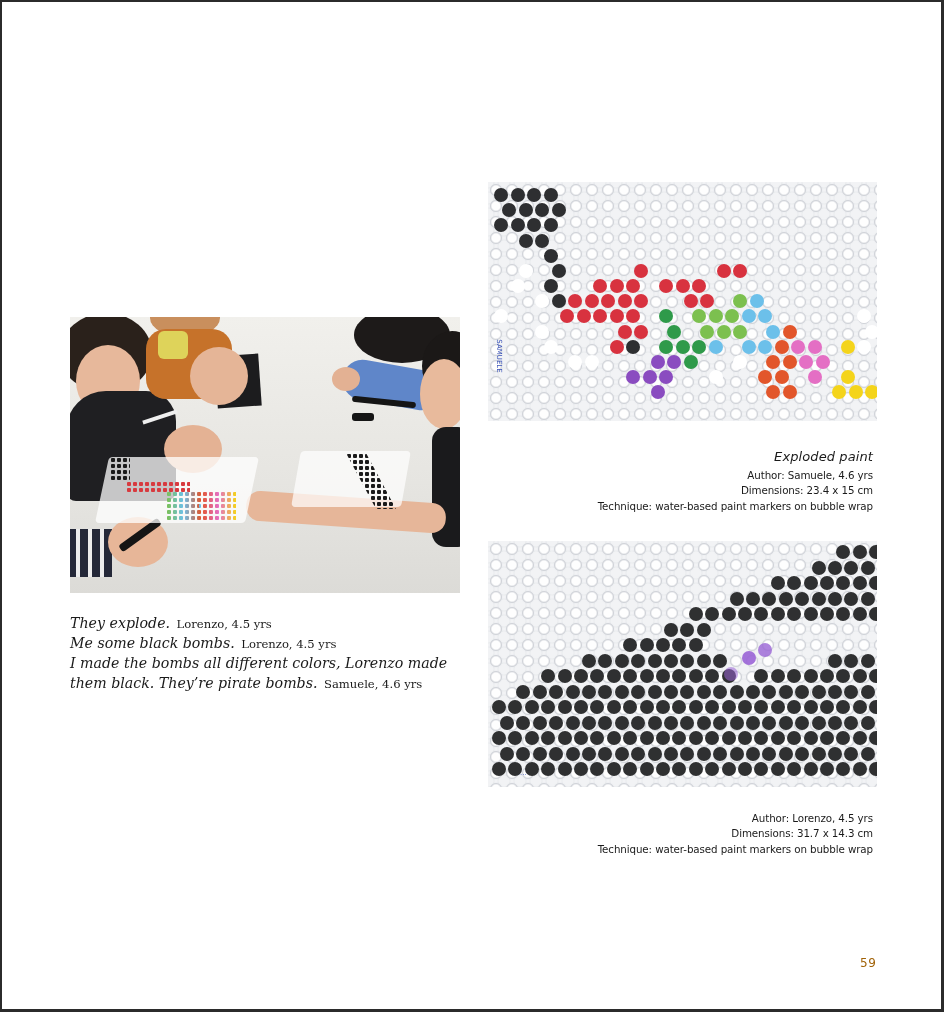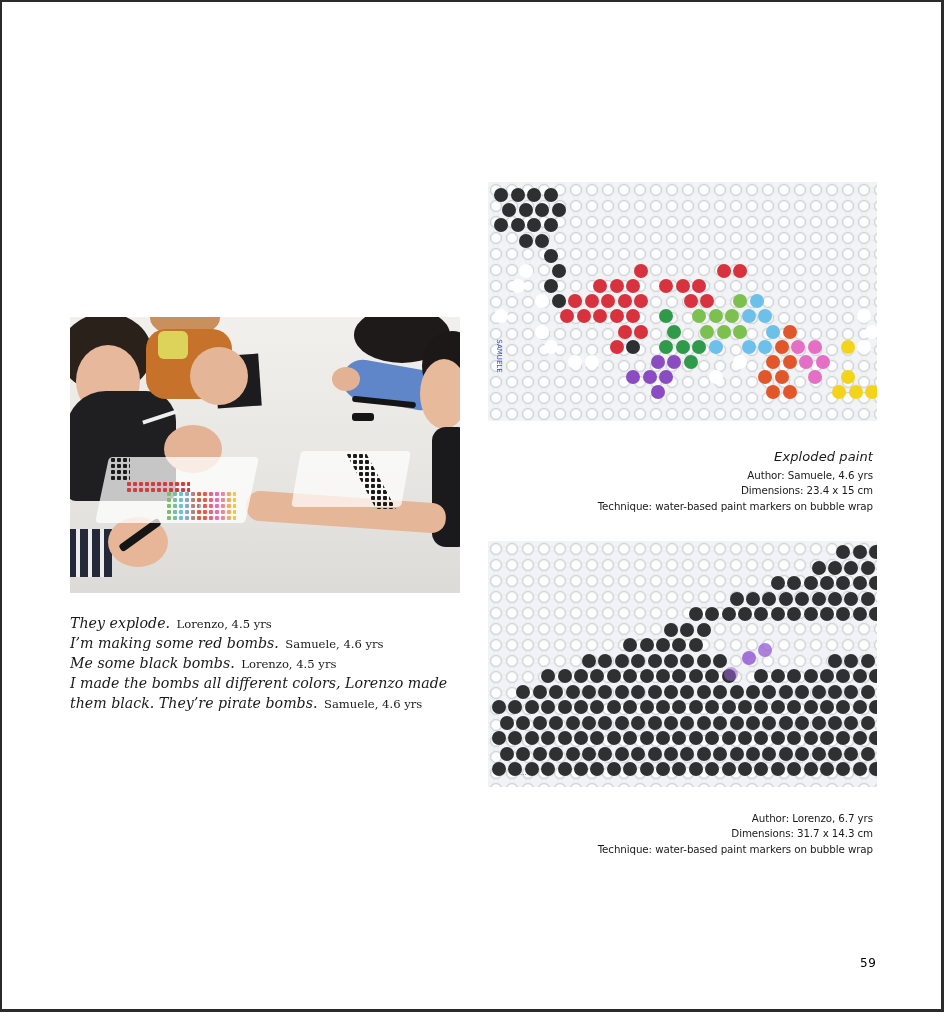--- a/index.html
+++ b/index.html
@@ -47,21 +47,21 @@
   .caption {
     position: absolute; right: 68px; width: 320px; text-align: right;
     font-family: "DejaVu Sans", sans-serif; color: #1a1a1a;
   }
   .cap1 { top: 446px; }
   .cap2 { top: 809px; }
   .cap-title { font-style: italic; font-size: 13px; line-height: 18px; margin-bottom: 2px; letter-spacing: 0.1px; }
   .cap-line { font-size: 10.3px; line-height: 15.3px; letter-spacing: -0.1px; }
   .page-number {
     position: absolute; left: 858px; top: 954px; font-family: "DejaVu Sans", sans-serif;
-    font-size: 12px; color: #000000; letter-spacing: 0.5px;
+    font-size: 12px; color: #a16207; letter-spacing: 0.5px;
   }
 </style>
 </head>
 <body>
 
 <div class="page">
 
   <div class="photo">
     <div class="table"></div>
 
@@ -94,21 +94,20 @@
     <div class="rect" style="left:32px;top:140px;width:150px;height:66px;background:rgba(255,255,255,0.75);transform:skewX(-12deg);border-radius:4px;"></div>
     <div class="rect" style="left:56px;top:164px;width:64px;height:12px;background:radial-gradient(circle,#d83a3f 0 2px,transparent 2.5px);background-size:6px 6px;"></div>
     <div class="rect" style="left:96px;top:174px;width:70px;height:30px;background:radial-gradient(circle,#6cc0ea 0 2px,transparent 2.5px),linear-gradient(90deg,#7cc04f,#6cc0ea,#e2562b,#e46fc4,#f4d41b);-webkit-mask:radial-gradient(circle,#000 0 2px,transparent 2.5px) 0 0/6px 6px;mask:radial-gradient(circle,#000 0 2px,transparent 2.5px) 0 0/6px 6px;"></div>
     <div class="rect" style="left:40px;top:140px;width:20px;height:24px;background:radial-gradient(circle,#1a1a1a 0 2px,transparent 2.5px);background-size:6px 6px;"></div>
     <div class="rect" style="left:226px;top:134px;width:110px;height:56px;background:rgba(255,255,255,0.7);transform:skewX(-10deg);border-radius:4px;"></div>
     <div class="rect" style="left:276px;top:136px;width:50px;height:56px;background:radial-gradient(circle,#1a1a1a 0 2px,transparent 2.5px);background-size:6px 6px;clip-path:polygon(0 0,40% 0,100% 100%,60% 100%);"></div>
   </div>
 
   <div class="quotes">
     <div class="q-line"><span class="q-text">They explode.</span> <span class="q-attr">Lorenzo, 4.5 yrs</span></div>
-    <div class="q-line"><span class="q-text">I’m making some red bombs.</span> <span class="q-attr">Samuele, 4.6 yrs</span></div>
     <div class="q-line"><span class="q-text">Me some black bombs.</span> <span class="q-attr">Lorenzo, 4.5 yrs</span></div>
     <div class="q-line"><span class="q-text">I made the bombs all different colors, Lorenzo made</span><span class="q-attr"></span></div>
     <div class="q-line"><span class="q-text">them black. They’re pirate bombs.</span> <span class="q-attr">Samuele, 4.6 yrs</span></div>
   </div>
 
   <div class="art art1" id="art1">
     <div class="grid2"></div>
     <div class="sig" style="left:-6px;top:170px;transform:rotate(90deg);">SAMUELE</div>
   <div class="dot" style="left: 6px; top: 6px; background: rgb(46, 47, 49);"></div>
       <div class="dot" style="left: 22.5px; top: 6px; background: rgb(46, 47, 49);"></div>
@@ -434,19 +433,19 @@
       <div class="dot" style="left: 315.6px; top: 221px; background: rgb(47, 48, 49);"></div>
       <div class="dot" style="left: 332px; top: 221px; background: rgb(47, 48, 49);"></div>
       <div class="dot" style="left: 348.4px; top: 221px; background: rgb(47, 48, 49);"></div>
       <div class="dot" style="left: 364.8px; top: 221px; background: rgb(47, 48, 49);"></div>
       <div class="dot" style="left: 381.2px; top: 221px; background: rgb(47, 48, 49);"></div>
       <div class="dot" style="left: 254px; top: 110px; background: rgb(154, 100, 214); opacity: 0.9;"></div>
       <div class="dot" style="left: 270px; top: 102px; background: rgb(154, 100, 214); opacity: 0.8;"></div>
       <div class="dot" style="left: 236px; top: 126px; background: rgb(154, 100, 214); opacity: 0.55;"></div>
     </div>
   <div class="caption cap2">
-    <div class="cap-line">Author: Lorenzo, 6.7 yrs</div>
+    <div class="cap-line">Author: Lorenzo, 4.5 yrs</div>
     <div class="cap-line">Dimensions: 31.7 x 14.3 cm</div>
     <div class="cap-line">Technique: water-based paint markers on bubble wrap</div>
   </div>
 
   <div class="page-number">59</div>
 </div>
 
 </body></html>

